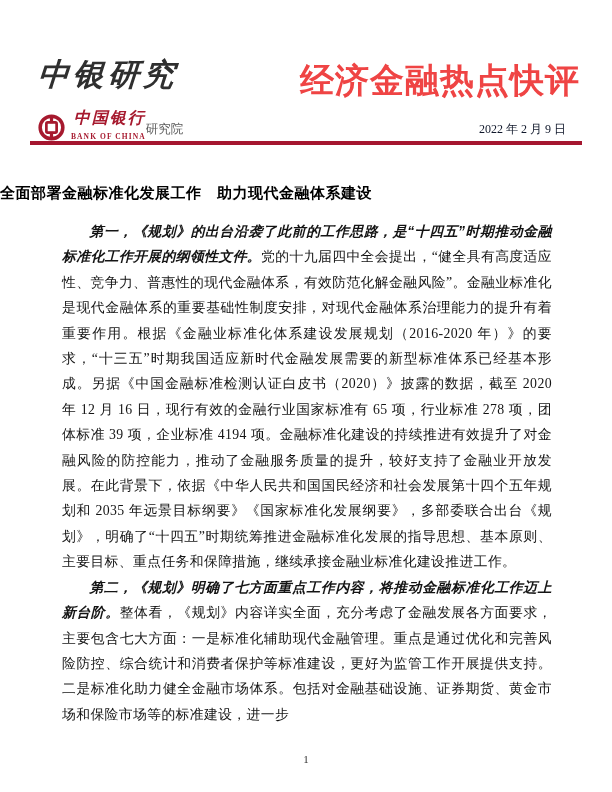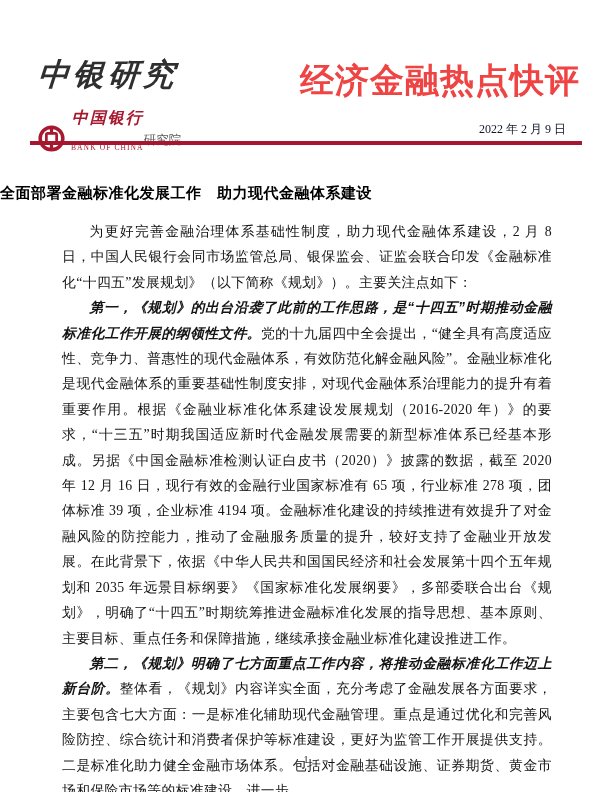--- a/index.html
+++ b/index.html
@@ -64,24 +64,24 @@
   .org-cn {
     font-size: 16px;
     font-weight: 700;
     font-style: italic;
     color: #a6192e;
     letter-spacing: 2px;
     white-space: nowrap;
   }
   .org-en {
     font-size: 7.5px;
-    font-weight: 400;
+    font-weight: 700;
     color: #a6192e;
     letter-spacing: 1.1px;
-    margin-top: 18px;
+    margin-top: 7px;
     font-family: "Liberation Serif", serif;
     white-space: nowrap;
   }
   .dept {
     font-size: 12.5px;
     color: #5a5a5a;
     padding-bottom: 3px;
     white-space: nowrap;
   }
 
@@ -175,21 +175,20 @@
 
   <div class="issue-row">
     <span>2022 年 2 月 9 日</span>
   </div>
 
   <div class="masthead-rule"></div>
 
   <div class="doc-title">全面部署金融标准化发展工作　助力现代金融体系建设</div>
 
   <div class="body-text">
-    <p class="para"><span class="para-lead"></span><span>为更好完善金融治理体系基础性制度，助力现代金融体系建设，2 月 8 日，中国人民银行会同市场监管总局、银保监会、证监会联合印发《金融标准化“十四五”发展规划》（以下简称《规划》）。主要关注点如下：</span></p>
 
     <p class="para"><span class="para-lead">第一，《规划》的出台沿袭了此前的工作思路，是“十四五”时期推动金融标准化工作开展的纲领性文件。</span><span>党的十九届四中全会提出，“健全具有高度适应性、竞争力、普惠性的现代金融体系，有效防范化解金融风险”。金融业标准化是现代金融体系的重要基础性制度安排，对现代金融体系治理能力的提升有着重要作用。根据《金融业标准化体系建设发展规划（2016-2020 年）》的要求，“十三五”时期我国适应新时代金融发展需要的新型标准体系已经基本形成。另据《中国金融标准检测认证白皮书（2020）》披露的数据，截至 2020 年 12 月 16 日，现行有效的金融行业国家标准有 65 项，行业标准 278 项，团体标准 39 项，企业标准 4194 项。金融标准化建设的持续推进有效提升了对金融风险的防控能力，推动了金融服务质量的提升，较好支持了金融业开放发展。在此背景下，依据《中华人民共和国国民经济和社会发展第十四个五年规划和 2035 年远景目标纲要》《国家标准化发展纲要》，多部委联合出台《规划》，明确了“十四五”时期统筹推进金融标准化发展的指导思想、基本原则、主要目标、重点任务和保障措施，继续承接金融业标准化建设推进工作。</span></p>
 
     <p class="para"><span class="para-lead">第二，《规划》明确了七方面重点工作内容，将推动金融标准化工作迈上新台阶。</span><span>整体看，《规划》内容详实全面，充分考虑了金融发展各方面要求，主要包含七大方面：一是标准化辅助现代金融管理。重点是通过优化和完善风险防控、综合统计和消费者保护等标准建设，更好为监管工作开展提供支持。二是标准化助力健全金融市场体系。包括对金融基础设施、证券期货、黄金市场和保险市场等的标准建设，进一步</span></p>
   </div>
 
   <div class="page-number">1</div>
 
 </div>
 

